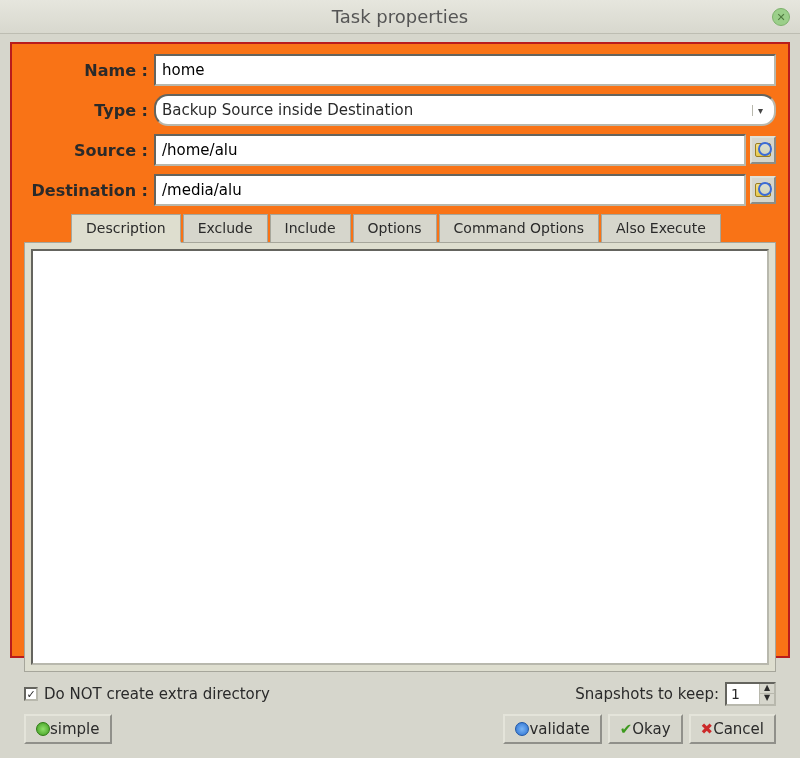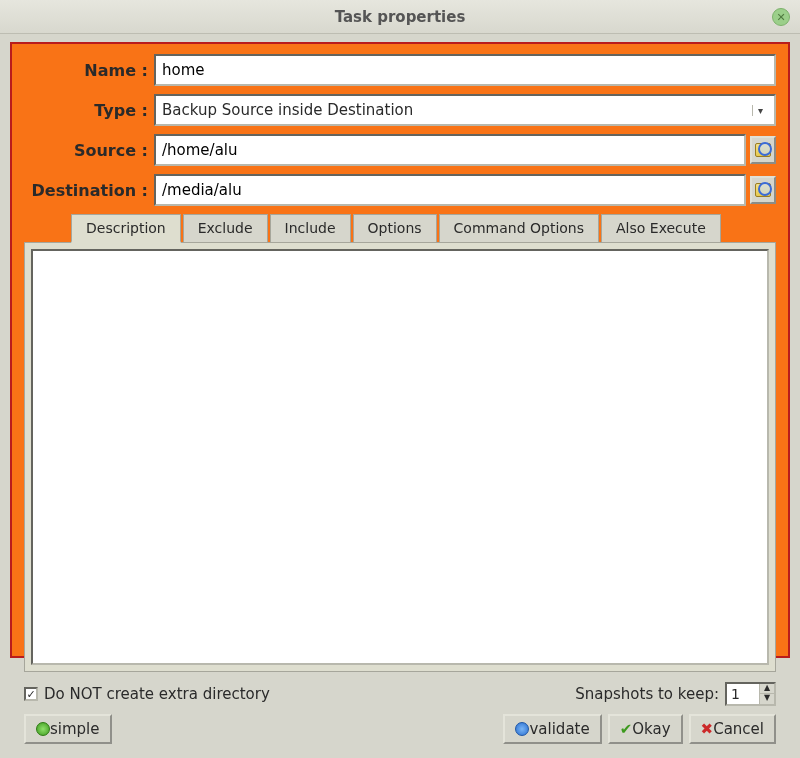--- a/index.html
+++ b/index.html
@@ -17,22 +17,22 @@
   .titlebar {
     height: 34px;
     background: linear-gradient(#e6e6de, #d8d8ce);
     border-bottom: 1px solid #bdbdb2;
     display: flex;
     align-items: center;
     justify-content: center;
     position: relative;
   }
   .title {
-    font-weight: bold;
-    font-size: 15px;
+    font-weight: normal;
+    font-size: 18px;
     color: #555;
   }
   .close-btn {
     position: absolute;
     right: 10px;
     top: 8px;
     width: 18px;
     height: 18px;
     border-radius: 50%;
     background: #9bcf8a;
@@ -71,20 +71,21 @@
     background: #fff;
     padding: 14px 6px;
     font-size: 15px;
     font-family: inherit;
   }
   .select-box {
     display: flex;
     align-items: center;
     justify-content: space-between;
     cursor: pointer;
+    border-radius: 14px;
   }
   .select-arrow {
     width: 16px;
     text-align: center;
     border-left: 1px solid #b8b8ad;
     font-size: 10px;
     color: #444;
   }
   .browse-btn {
     width: 26px;

